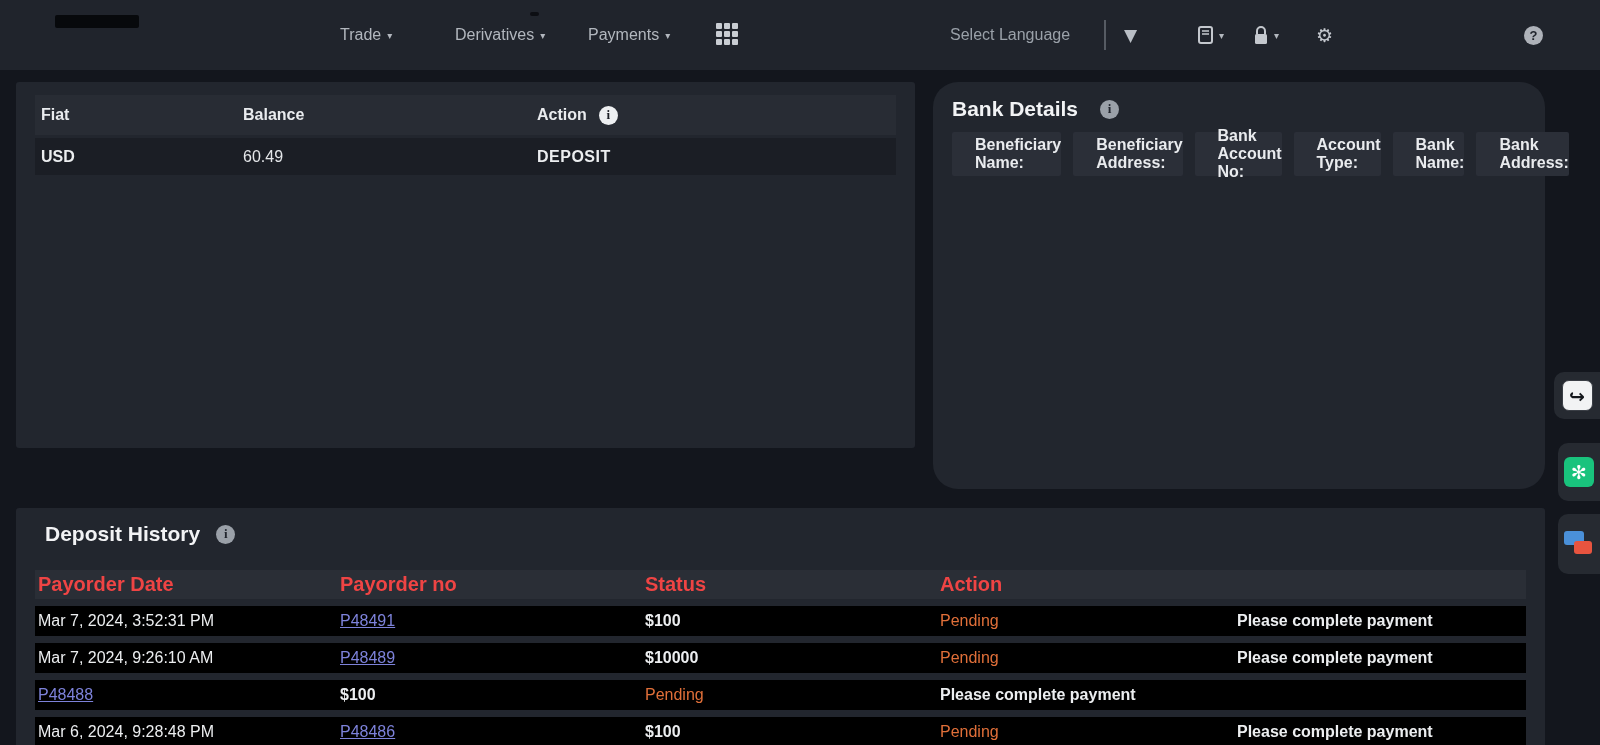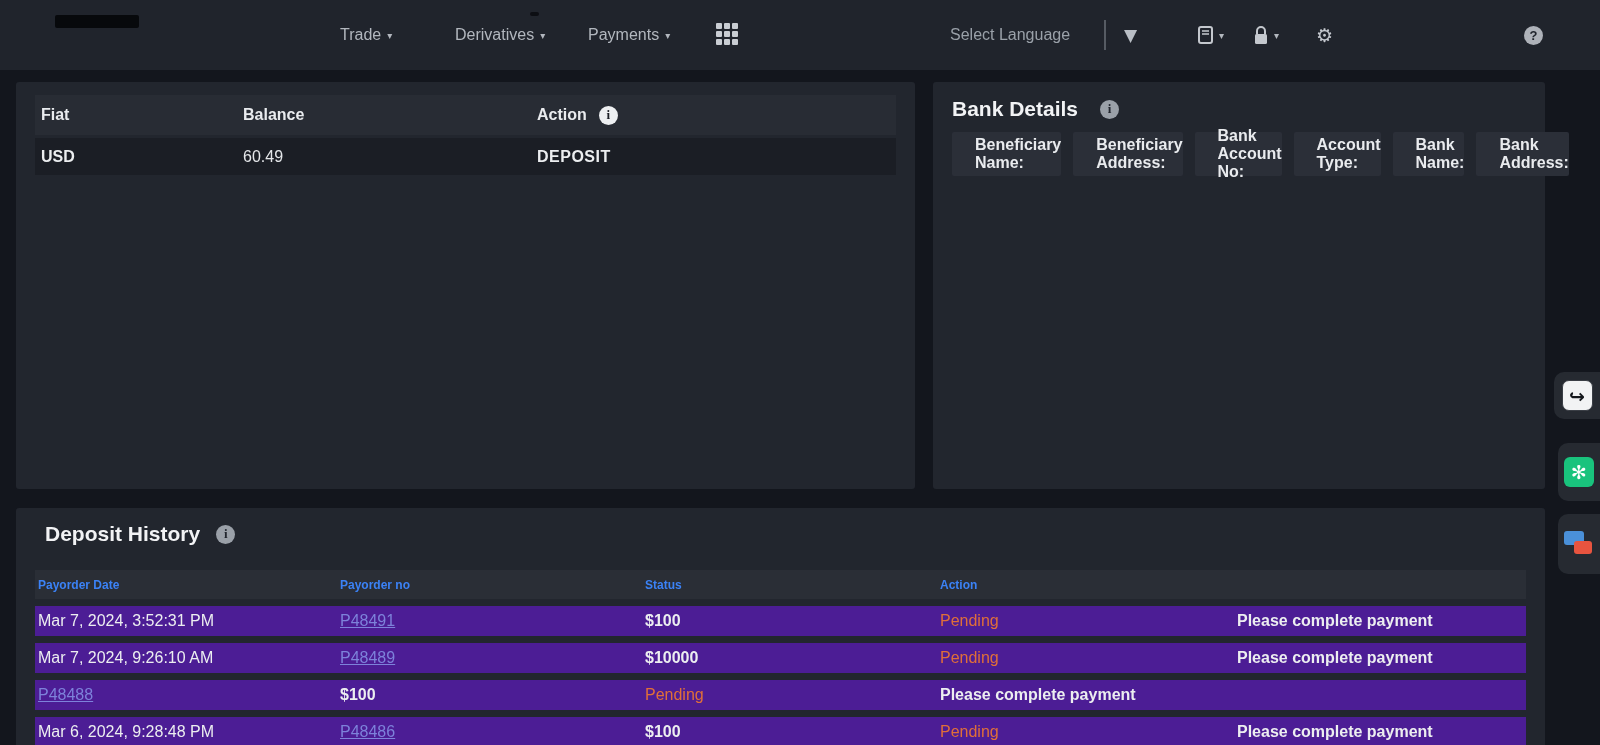--- a/index.html
+++ b/index.html
@@ -28,22 +28,22 @@
   .lang-divider { position:absolute; left:1104px; top:20px; width:2px; height:30px; background:#565b63; }
   .lang-triangle { position:absolute; left:1124px; top:0; height:70px; display:flex; align-items:center;
                    font-size:17px; color:#b9bec5; cursor:pointer; font-family:"DejaVu Sans",sans-serif; }
   .navicon { position:absolute; top:0; height:70px; display:flex; align-items:center; gap:4px; cursor:pointer; }
   .navicon svg { display:block; }
   .gear-glyph { font-family:"DejaVu Sans",sans-serif; font-size:19px; color:#c4c8ce; }
   .help-circle { width:19px; height:19px; border-radius:50%; background:#aeb2b9; color:#20242c;
                  font-size:13px; font-weight:bold; display:flex; align-items:center; justify-content:center; }
   
   .panel { position:absolute; background:#22262e; border-radius:3px; }
-  .panel-fiat   { left:16px;  top:82px;  width:899px;  height:407px; }
-  .panel-bank   { left:933px; top:82px;  width:612px;  height:407px; }
+  .panel-fiat   { left:16px;  top:82px;  width:899px;  height:366px; }
+  .panel-bank   { left:933px; top:82px;  width:612px;  height:407px;border-radius:25px; }
   .panel-deposit{ left:16px;  top:508px; width:1529px; height:290px; }
   
   .fiat-header { position:absolute; left:19px; top:13px; width:861px; height:40px; background:#282c34;
                  display:grid; grid-template-columns:202px 294px 1fr; align-items:center; padding:0 6px;
                  font-size:16px; font-weight:700; color:#e9ebee; }
   .fiat-row { position:absolute; left:19px; top:56px; width:861px; height:37px; background:#1b1e25;
               display:grid; grid-template-columns:202px 294px 1fr; align-items:center; padding:0 6px;
               font-size:16px; }
   .fiat-cell-fiat { font-weight:700; }
   .fiat-cell-balance { color:#e5e7ea; }
@@ -57,22 +57,22 @@
   
   .bank-title-row { position:absolute; left:19px; top:15px; display:flex; align-items:center; gap:22px; }
   .panel-title { font-size:21px; font-weight:700; color:#f2f3f5; }
   .bank-rows { position:absolute; left:19px; top:50px; width:578px; display:flex; flex-direction:row; gap:12px; }
   .bank-row { height:44px; background:#2b2f38; border-radius:2px; display:flex; align-items:center;
               padding-left:23px; font-size:16px; font-weight:700; color:#e9ebee; }
   
   .dh-title-row { position:absolute; left:29px; top:14px; display:flex; align-items:center; gap:16px; }
   .dh-table { position:absolute; left:19px; top:62px; width:1491px; }
   .dh-grid { display:grid; grid-template-columns:302px 305px 295px 297px 1fr; align-items:center; padding:0 3px; }
-  .dh-header { height:29px; background:#2a2e36; font-size:12px; font-weight:700; color:#3b82f6; }
-  .dh-row { height:30px; background:#4c1d95; margin-top:7px; font-size:16px; font-weight:500; }
+  .dh-header { height:29px; background:#2a2e36; font-size:20px; font-weight:700; color:#ef4444; }
+  .dh-row { height:30px; background:#000000; margin-top:7px; font-size:16px; font-weight:500; }
   .dh-link { color:#7d82da; text-decoration:underline; cursor:pointer; font-weight:500; }
   .dh-amount { font-weight:700; }
   .dh-status { color:#e06f39; font-weight:500; }
   .dh-action { font-weight:700; }
   
   .edge-tab { position:absolute; right:0; background:#262a31; border-radius:10px 0 0 10px;
               display:flex; align-items:center; justify-content:center; cursor:pointer; }
   .edge-share { top:372px; width:46px; height:47px; }
   .share-box { width:31px; height:31px; background:#f2f3f4; border:1px solid #3a3e45; border-radius:7px;
                display:flex; align-items:center; justify-content:center; color:#14171c;

